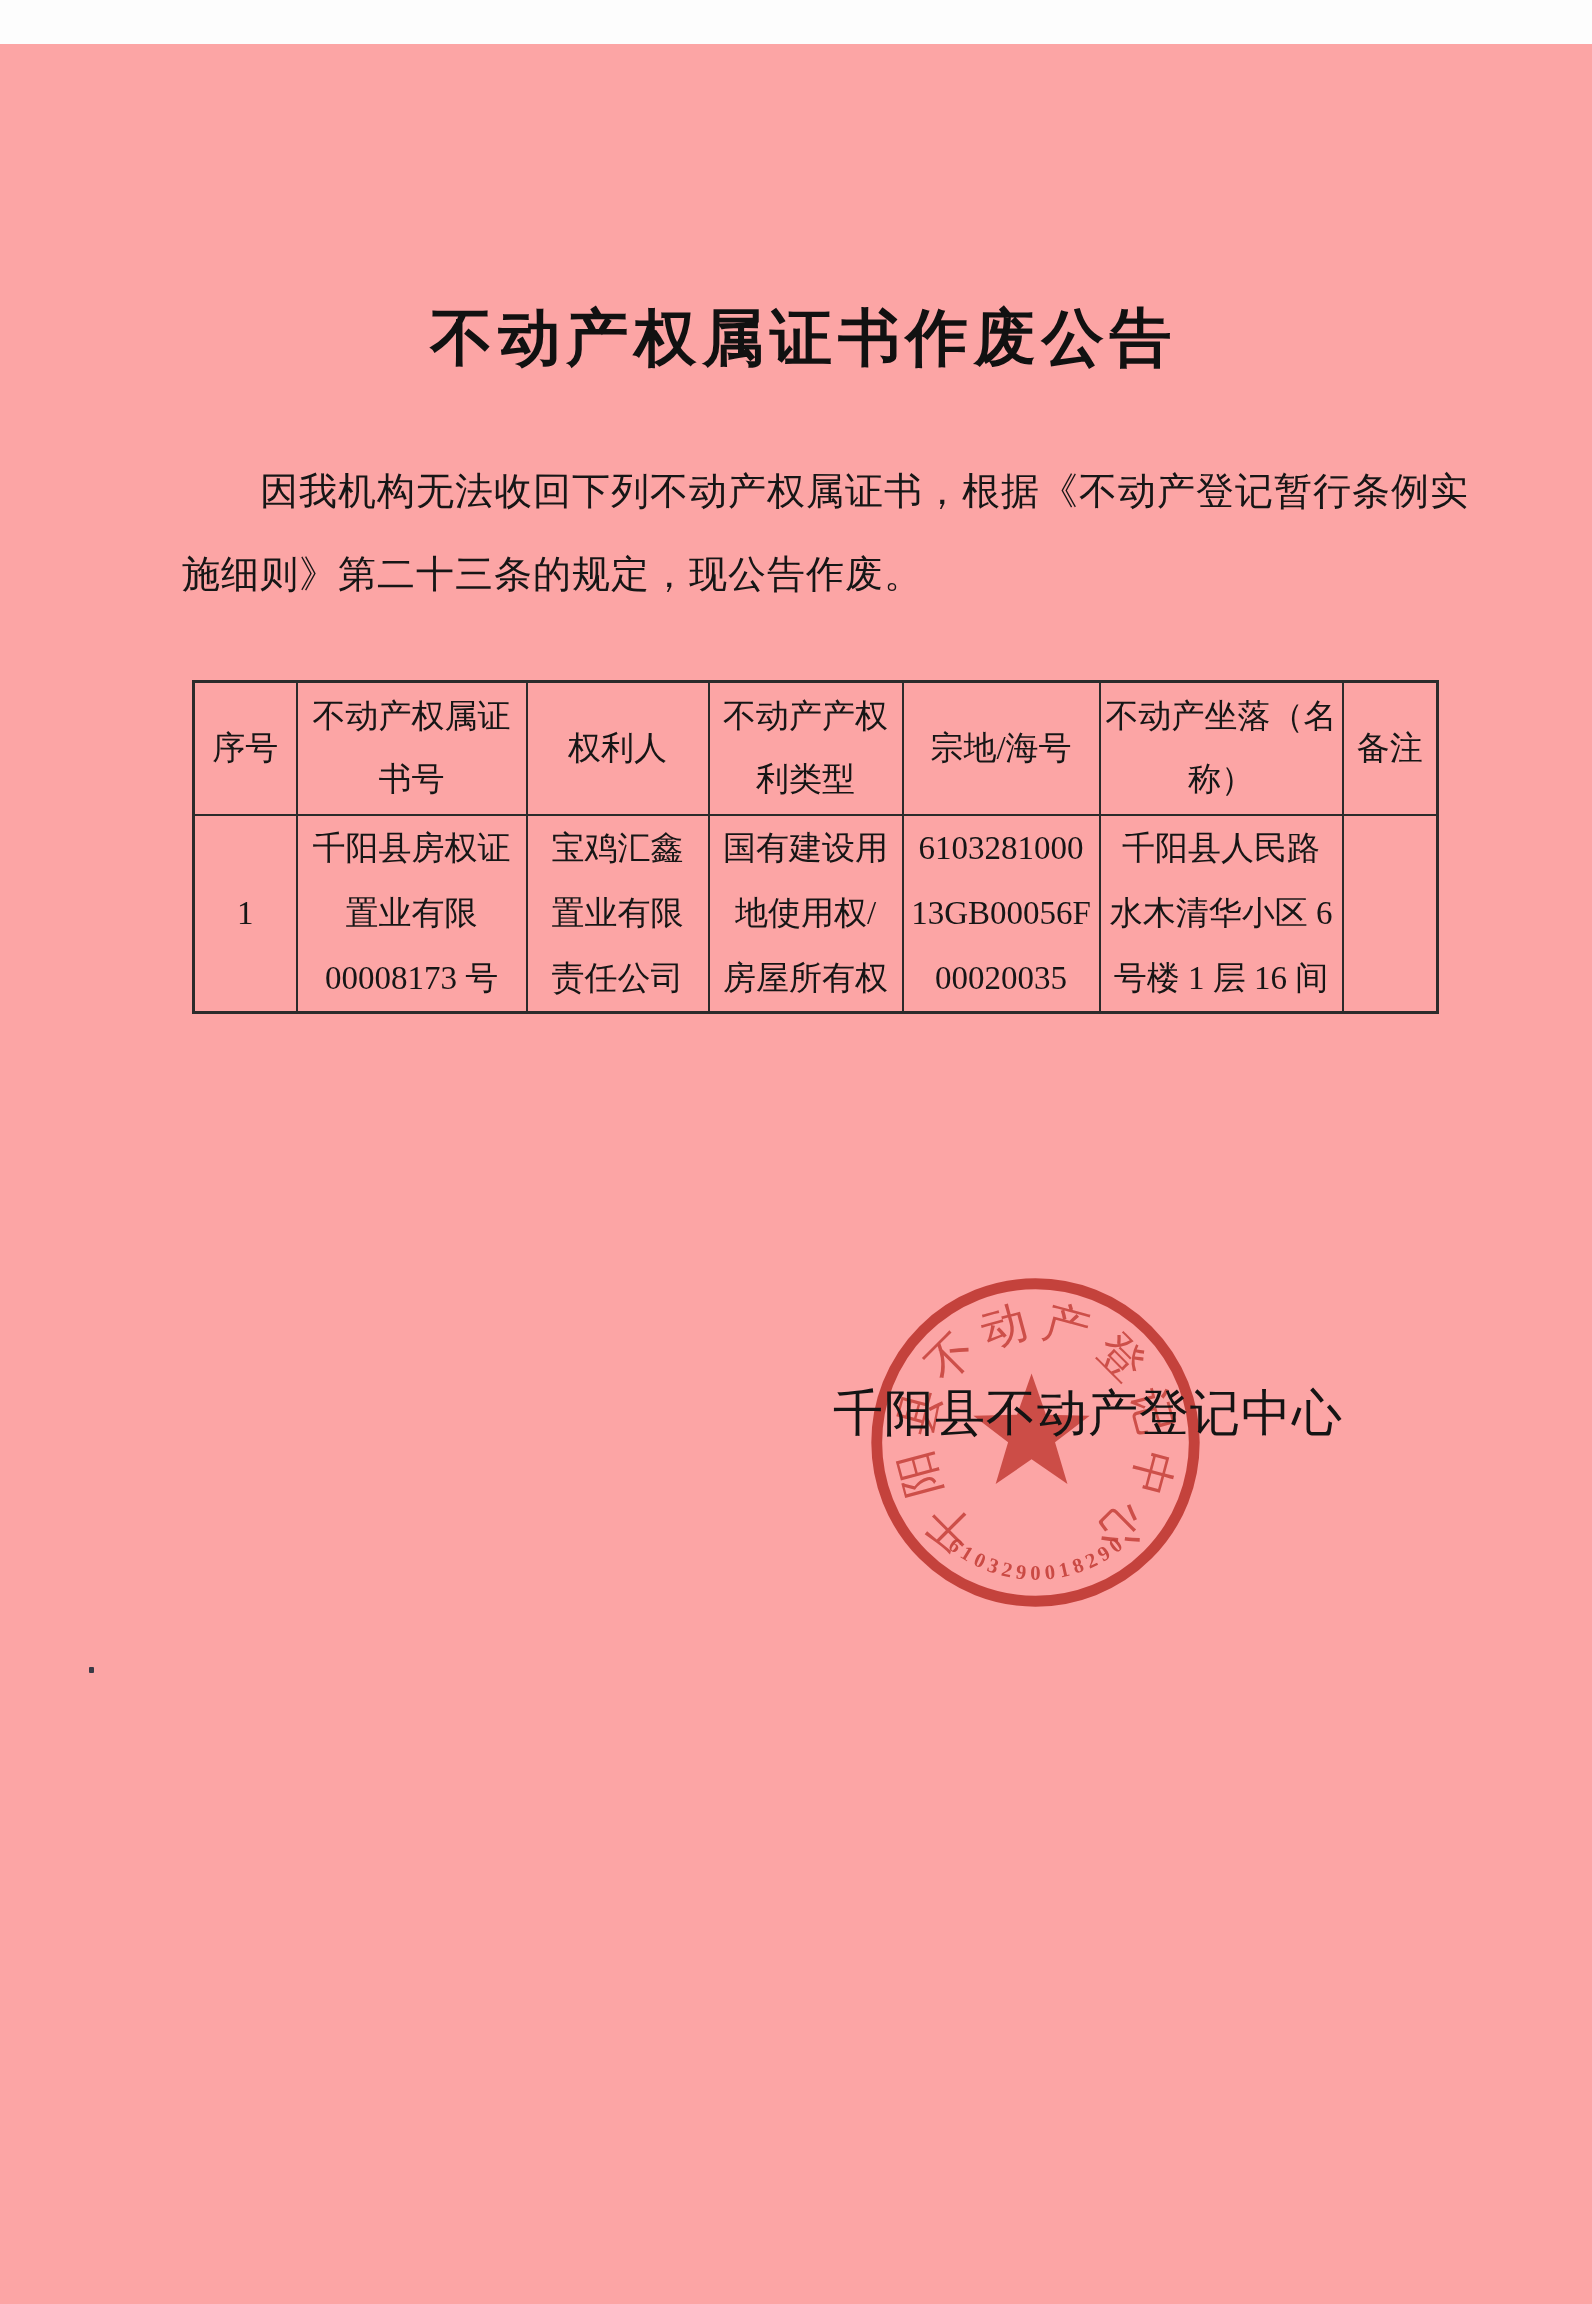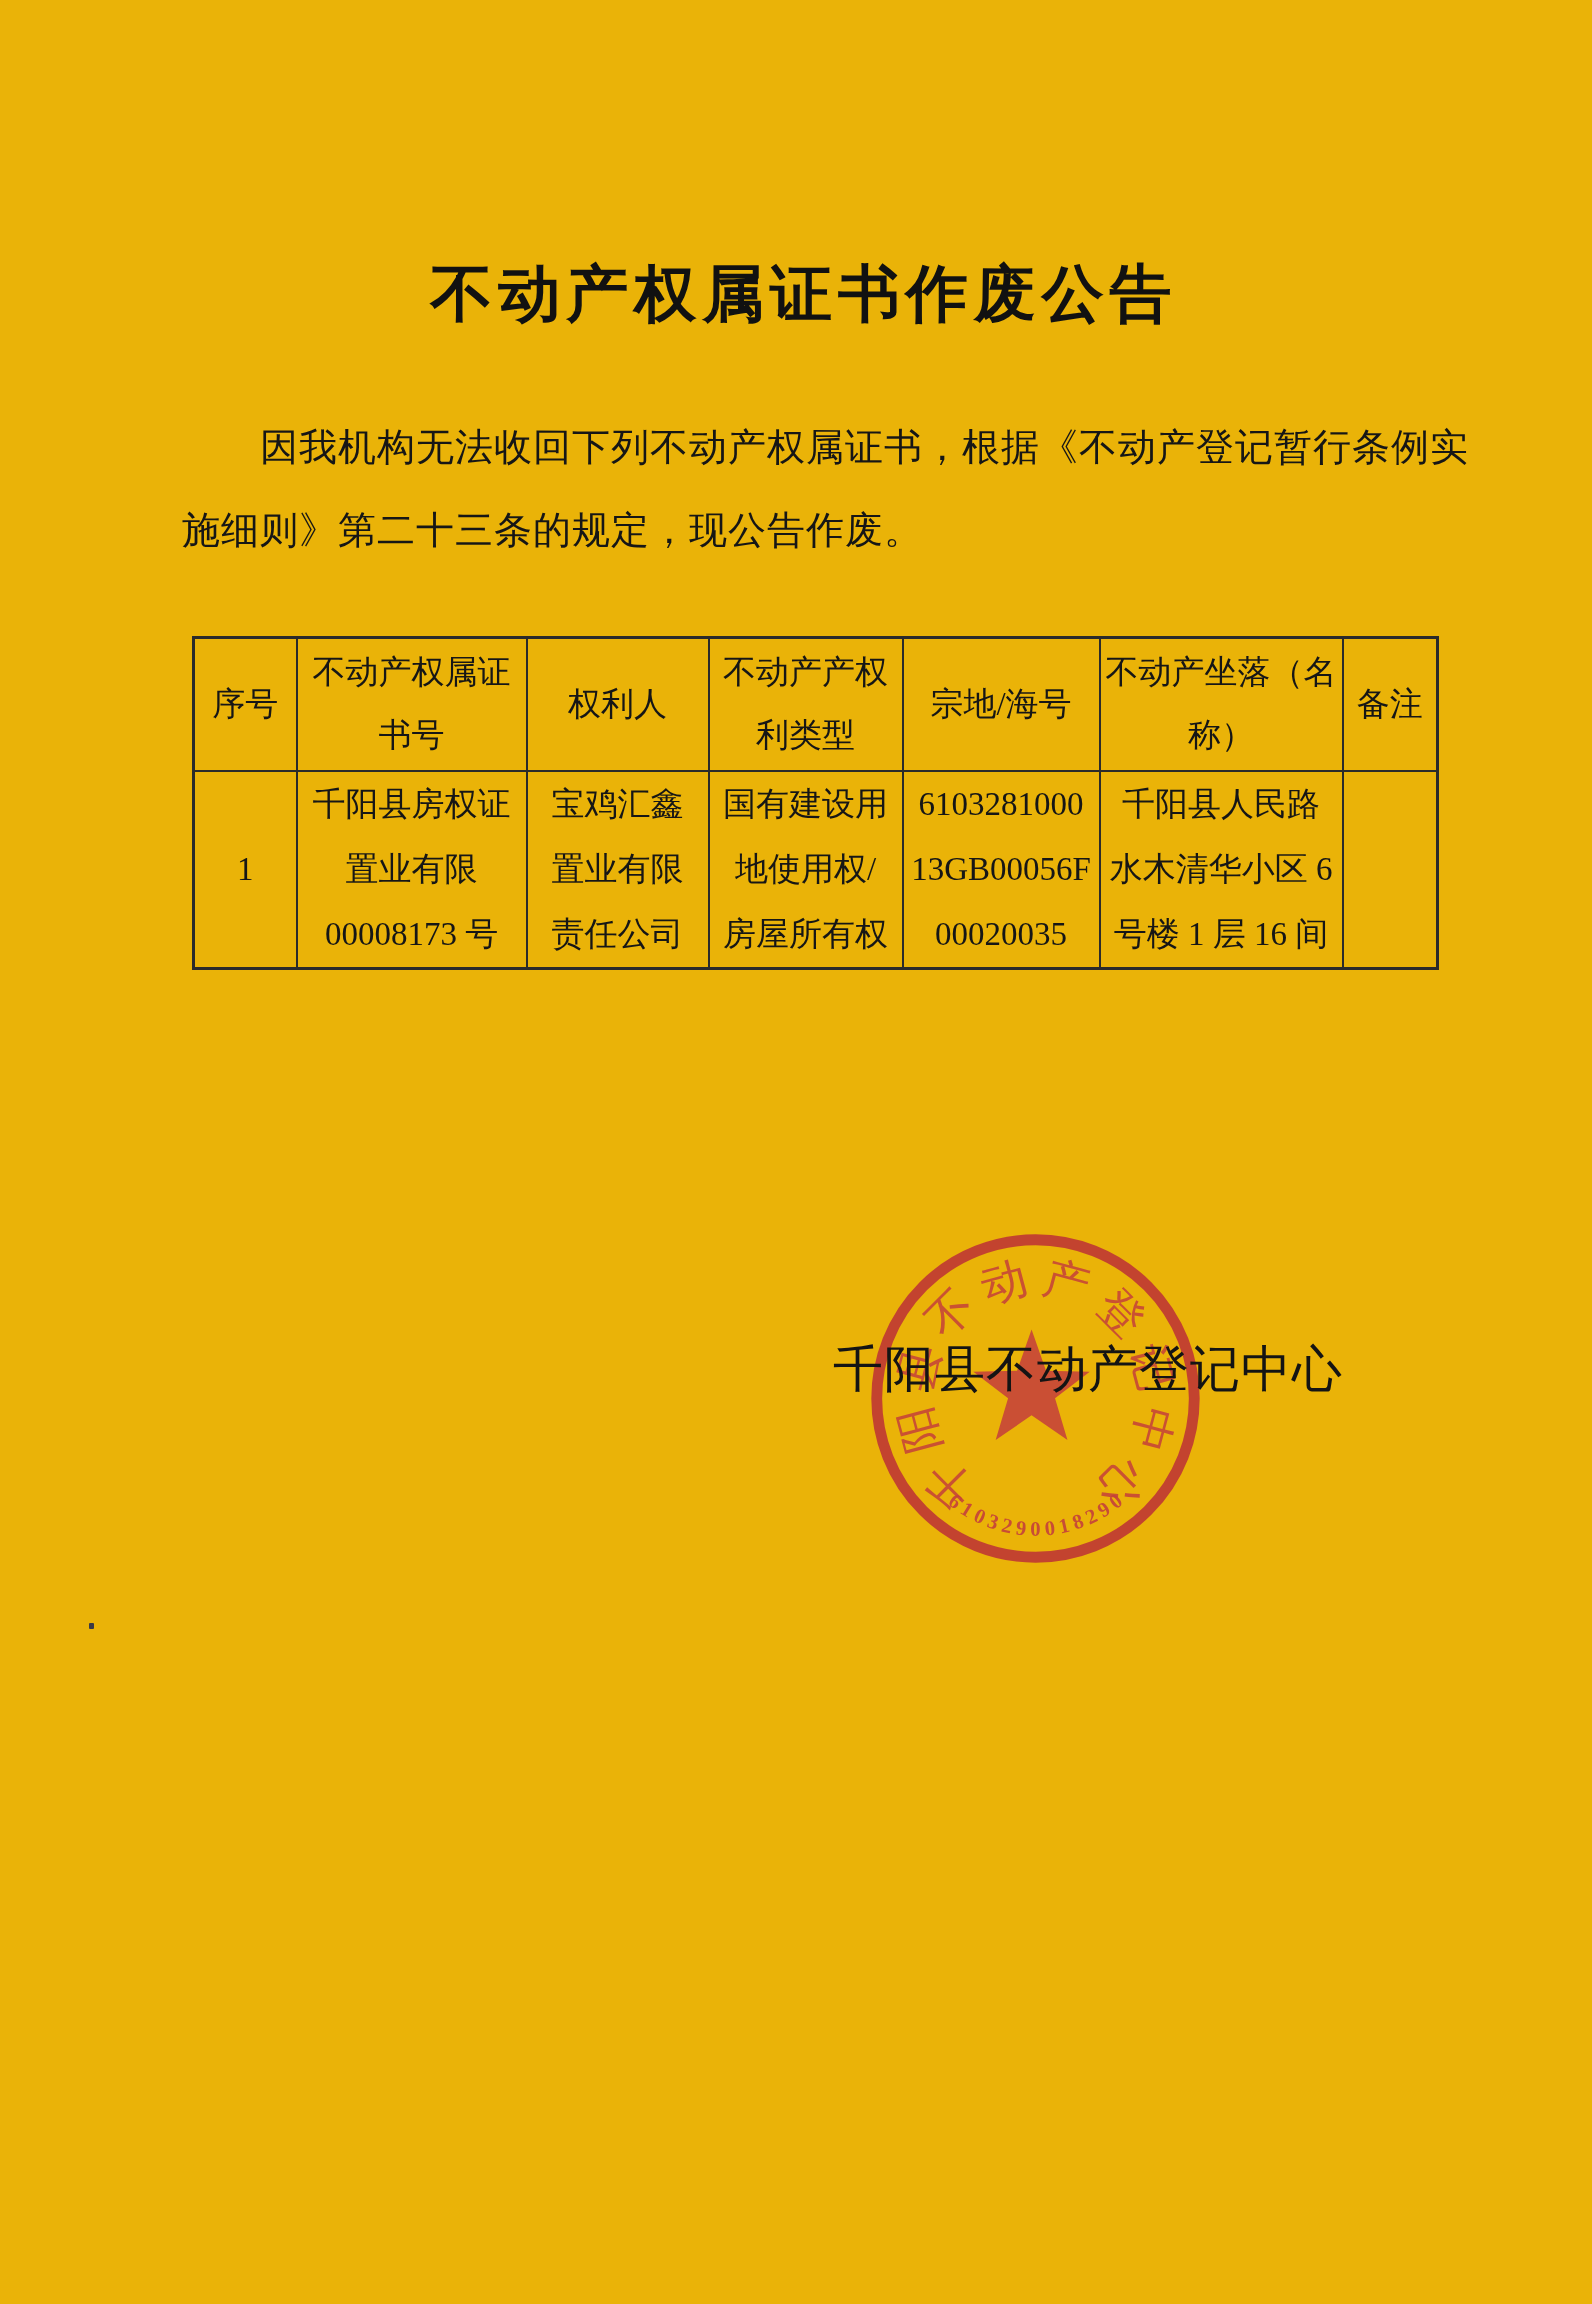--- a/index.html
+++ b/index.html
@@ -4,21 +4,21 @@
 <style>
   html,body{margin:0;padding:0;}
   body{
     width:1593px;height:2304px;
     background:#fdfdfd;
     font-family:"Liberation Serif","DejaVu Serif",serif;
     color:#1c1c1c;
     position:relative;
     overflow:hidden;
   }
-  .page{position:absolute;inset:0;background:#eab308;}
+  .page{position:absolute;inset:0;background:#fca5a5;margin-top:44px;}
 
   .doc-title{
     position:absolute;left:182px;top:252px;width:1244px;
     text-align:center;
     font-size:62px;font-weight:bold;letter-spacing:5.9px;
     color:#111;
     white-space:nowrap;
   }
   .para{
     position:absolute;left:182px;top:406px;width:1251px;

